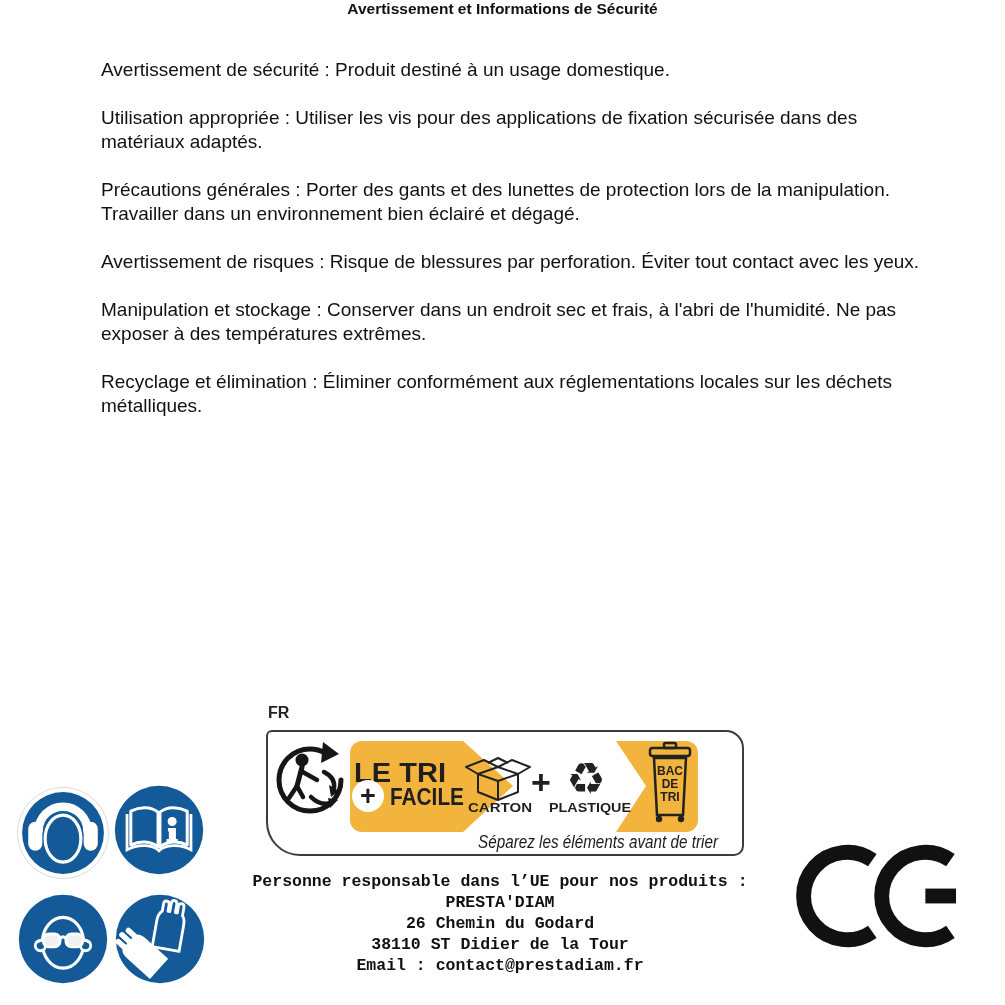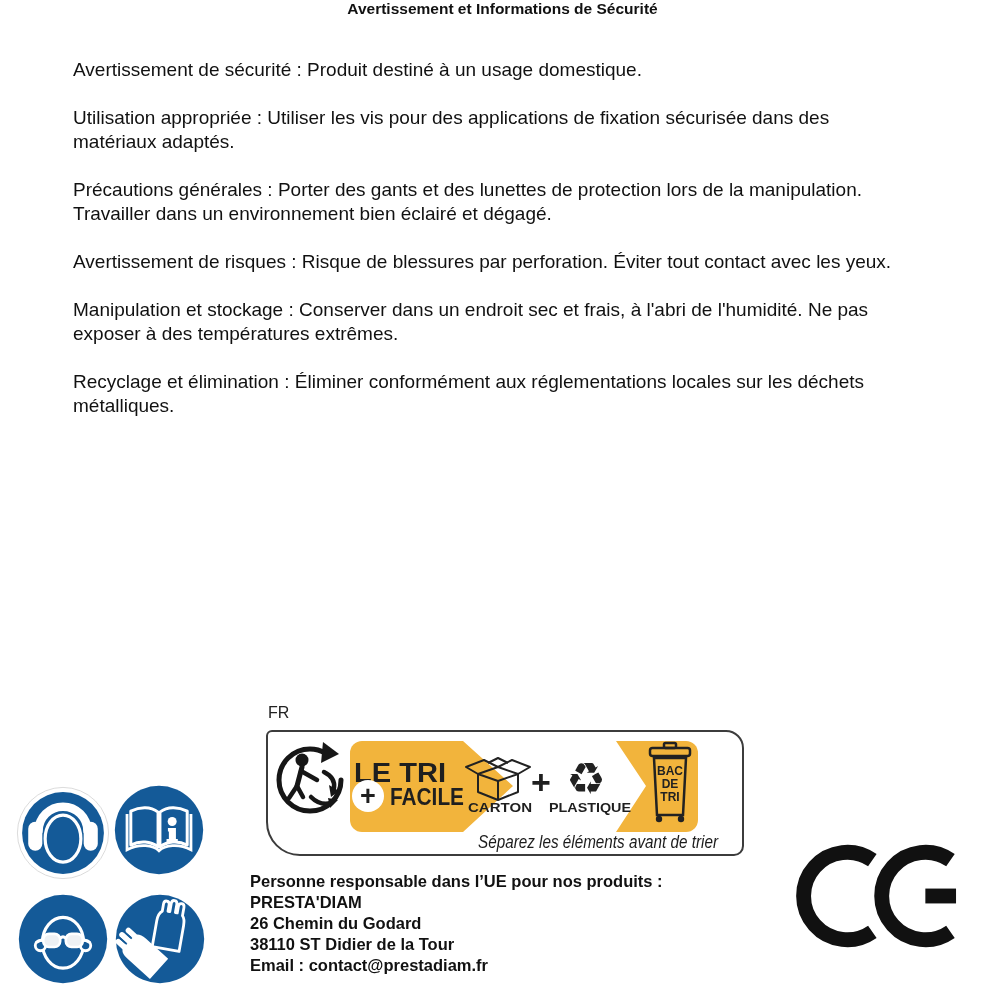--- a/index.html
+++ b/index.html
@@ -1,36 +1,36 @@
 <!DOCTYPE html>
 <html><head>
 <meta charset="utf-8">
 <style>
   html,body{margin:0;padding:0;background:#ffffff;}
   .page{position:relative;width:1005px;height:1005px;background:#fff;overflow:hidden;
         font-family:"Liberation Sans",sans-serif;color:#1a1a1a;}
   .doc-title{text-align:center;font-size:15.5px;font-weight:bold;color:#111;}
-  .content{margin-left:73px;margin-right:40px;}
+  .content{margin-left:101px;margin-right:40px;}
   .content p{margin:0 0 24px 0;font-size:19px;line-height:24px;color:#111;}
   .content p:first-child{margin-top:40px;}
   .content p span{display:block;white-space:nowrap;}
   
   .icons{position:absolute;left:16px;top:783px;width:194px;height:206px;}
   .icons svg{position:absolute;}
   .ic-ear{left:0;top:3px;}
   .ic-book{left:96px;top:0;}
   .ic-glasses{left:0;top:109px;}
   .ic-glove{left:97px;top:109px;}
   .info-tri{position:absolute;left:266px;top:704px;width:482px;height:158px;}
-  .info-tri .fr{position:absolute;left:2px;top:0;font-size:16px;font-weight:normal;color:#222;}
+  .info-tri .fr{position:absolute;left:2px;top:0;font-size:16px;font-weight:bold;color:#222;}
   .info-tri .box{position:absolute;left:0;top:26px;width:478px;height:126px;
                  border:2px solid #3c3c3c;border-radius:6px 18px 10px 34px;background:#fff;box-sizing:border-box;}
   .info-tri svg.label{position:absolute;left:0;top:28px;}
-  .responsible{position:absolute;left:250px;top:871px;width:500px;text-align:left;
-               font-size:16.5px;font-weight:bold;line-height:21px;color:#111;}
+  .responsible{position:absolute;left:250px;top:871px;width:500px;text-align:center;
+               font-size:16.5px;font-weight:bold;line-height:21px;color:#111;font-family:Liberation Mono, monospace;}
   .ce{position:absolute;left:796px;top:843px;}
 </style>
 </head>
 <body>
 
 <div class="page">
 
   <div class="doc-title">Avertissement et Informations de Sécurité</div>
 
   <div class="content">

